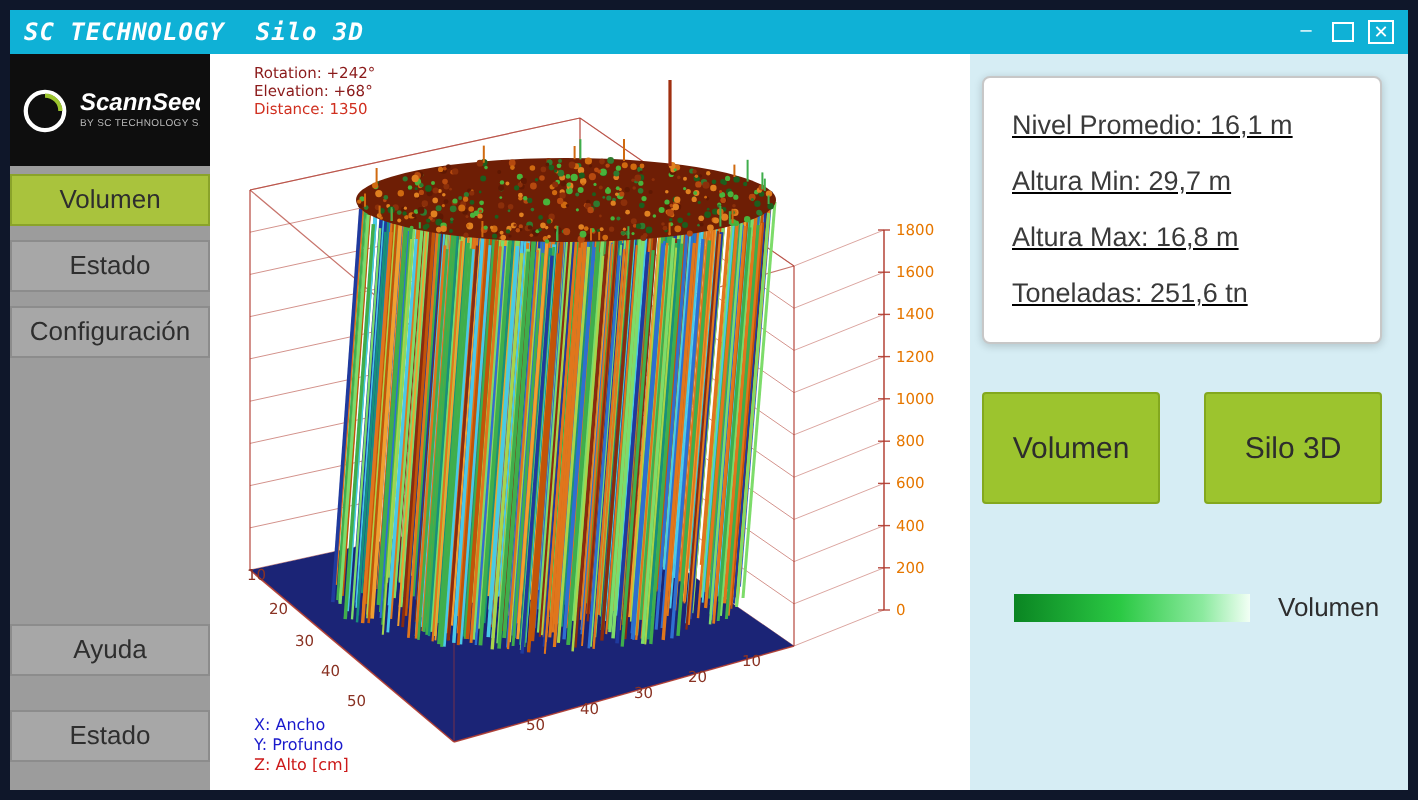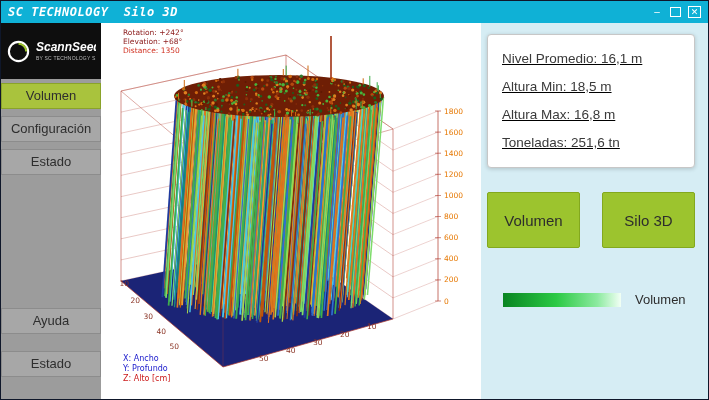--- a/index.html
+++ b/index.html
@@ -1,18 +1,18 @@
 <!DOCTYPE html>
 <html><head>
 <meta charset="utf-8">
 <style>
   * { margin:0; padding:0; box-sizing:border-box; }
   html,body { width:709px; height:400px; overflow:hidden; }
   body { font-family:"Liberation Sans", sans-serif; background:#d6edf4; }
-  .window { width:709px; height:400px; border:1px solid #0f172a; overflow:hidden; display:flex; flex-direction:column; background:#d6edf4; }
+  .window { width:709px; height:400px; border:5px solid #0f172a; overflow:hidden; display:flex; flex-direction:column; background:#d6edf4; }
 
   
   .titlebar { height:22px; background:#0fb1d6; display:flex; align-items:center; padding:0 7px; flex:0 0 auto; }
   .titlebar-title { color:#fff; font-family:"DejaVu Sans Mono", monospace; font-style:italic; font-weight:bold; font-size:12px; letter-spacing:.5px; white-space:pre; }
   .window-controls { margin-left:auto; display:flex; gap:7px; align-items:center; }
   .wc { color:#fff; font-size:10px; line-height:12px; display:flex; align-items:center; justify-content:center; cursor:default; }
   .wc-min { width:12px; height:12px; align-items:flex-end; }
   .wc-max { width:11px; height:10px; border:1px solid #fff; }
   .wc-close { width:13px; height:12px; border:1px solid #fff; font-size:9px; }
 
@@ -66,22 +66,22 @@
           <circle cx="13" cy="13" r="10" fill="none" stroke="#ffffff" stroke-width="2.2"></circle>
           <path d="M13 5 a8 8 0 0 1 8 8" fill="none" stroke="#9cc42e" stroke-width="2.2"></path>
         </svg>
         <div class="logo-text">
           <div class="logo-name">ScannSeed</div>
           <div class="logo-tagline">BY SC TECHNOLOGY S.A.S</div>
         </div>
       </div>
       <div class="menu">
         <div class="menu-item active">Volumen</div>
+        <div class="menu-item">Estado</div>
         <div class="menu-item">Configuración</div>
-        <div class="menu-item">Estado</div>
       </div>
       <div class="sidebar-spacer"></div>
       <div class="menu bottom">
         <div class="menu-item">Ayuda</div>
         <div class="menu-item">Estado</div>
       </div>
     </div>
 
     <div class="chart-area">
       <svg id="chart-svg" width="380" height="378" viewBox="0 0 380 378">
@@ -1310,21 +1310,21 @@
           <text x="22" y="30" fill="#d03020" font-size="7.5" font-family="DejaVu Sans, sans-serif">Distance: 1350</text>
           <text x="22" y="338" fill="#1a1acc" font-size="8" font-family="DejaVu Sans, sans-serif">X: Ancho</text>
           <text x="22" y="348" fill="#1a1acc" font-size="8" font-family="DejaVu Sans, sans-serif">Y: Profundo</text>
           <text x="22" y="358" fill="#cc1a1a" font-size="8" font-family="DejaVu Sans, sans-serif">Z: Alto [cm]</text>
         </svg>
     </div>
 
     <div class="right-panel">
       <div class="stats-card">
         <div class="stat-line">Nivel Promedio: 16,1 m</div>
-        <div class="stat-line">Altura Min: 18,5 m</div>
+        <div class="stat-line">Altura Min: 29,7 m</div>
         <div class="stat-line">Altura Max: 16,8 m</div>
         <div class="stat-line">Toneladas: 251,6 tn</div>
       </div>
       <div class="action-row">
         <div class="action-btn">Volumen</div>
         <div class="action-btn">Silo 3D</div>
       </div>
       <div class="legend-row">
         <div class="legend-bar" style="background: linear-gradient(90deg, rgb(10, 133, 34) 0%, rgb(43, 201, 68) 45%, rgb(140, 234, 159) 80%, rgb(242, 255, 245) 100%);"></div>
         <div class="legend-label">Volumen</div>

